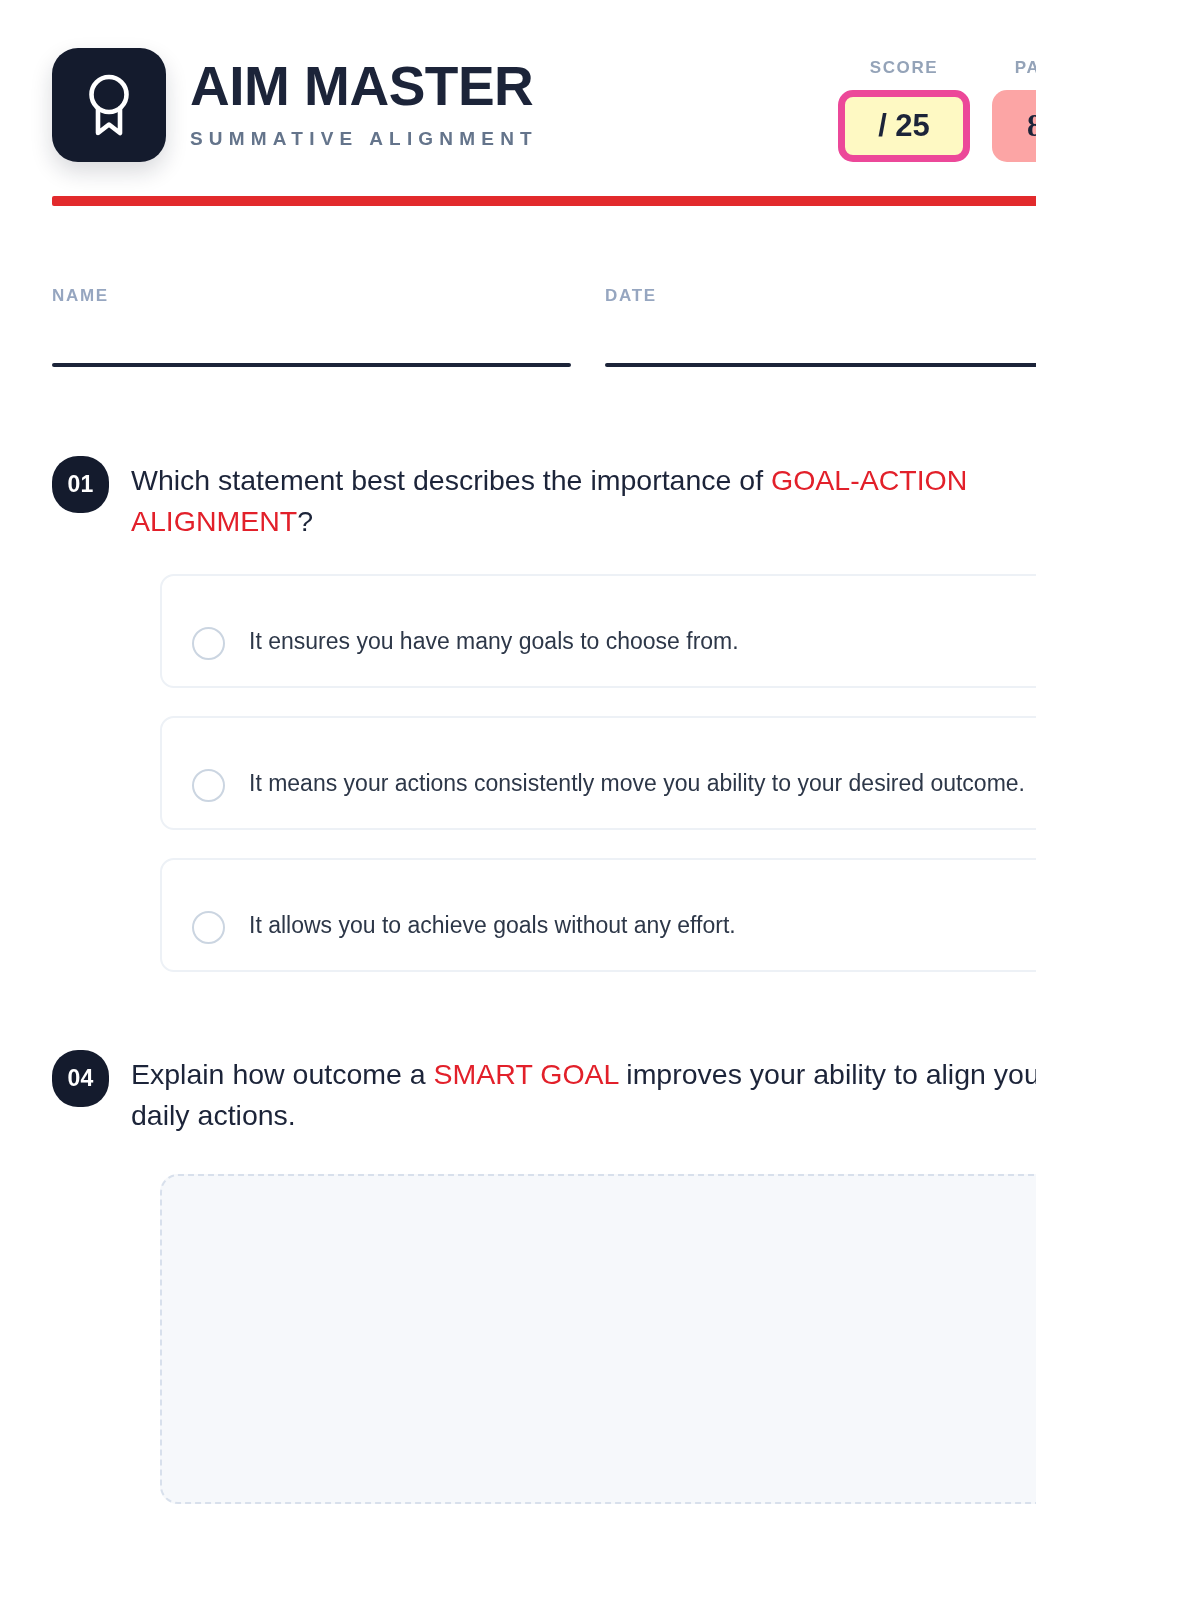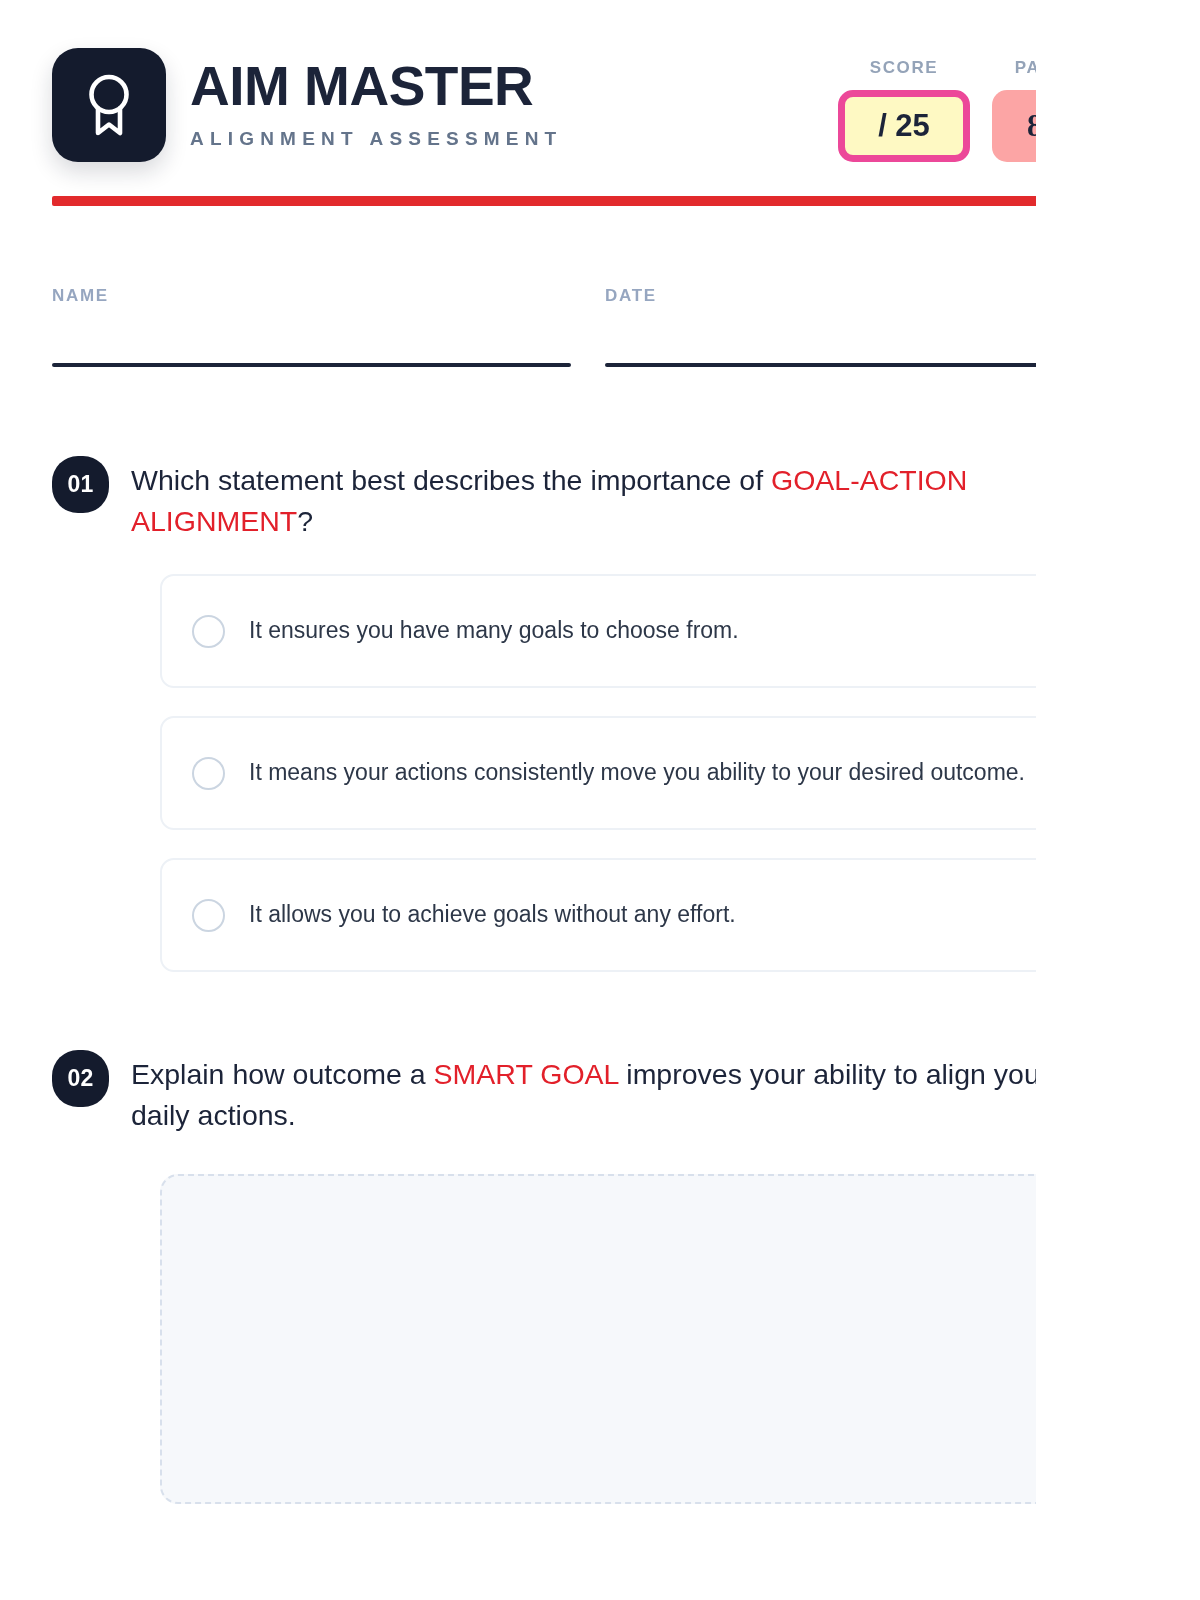--- a/index.html
+++ b/index.html
@@ -199,21 +199,21 @@
     display: flex;
     flex-direction: column;
     gap: 28px;
   }
 
   .option {
     border: 2px solid #EDF1F6;
     border-radius: 14px;
     background: #ffffff;
     display: flex;
-    align-items: center;
+    align-items: flex-end;
     gap: 24px;
     padding: 26px 30px;
     min-height: 114px;
   }
 
   .radio {
     width: 33px;
     height: 33px;
     flex: none;
     border-radius: 50%;
@@ -249,21 +249,21 @@
 
     <div class="brand">
       <div class="logo-badge">
         <svg width="54" height="66" viewBox="0 0 54 66" fill="none" stroke="#ffffff" stroke-width="4.6" stroke-linecap="round" stroke-linejoin="round">
           <circle cx="27" cy="22.5" r="17.5"></circle>
           <path d="M16 36.5 L16 61 L27 52.5 L38 61 L38 36.5"></path>
         </svg>
       </div>
       <div class="brand-text">
         <div class="brand-title">AIM MASTER</div>
-        <div class="brand-sub">ALIGNMENT ASSESSMENT</div>
+        <div class="brand-sub">SUMMATIVE ALIGNMENT</div>
       </div>
     </div>
 
     <div class="meters">
       <div class="meter">
         <div class="meter-label">SCORE</div>
         <div class="meter-box outline">/ 25</div>
       </div>
       <div class="meter">
         <div class="meter-label">PASSING</div>
@@ -309,21 +309,21 @@
           <div class="radio"></div>
           <div class="option-text">It allows you to achieve goals without any effort.</div>
         </div>
       </div>
     </div>
 
     <div class="q-gap"></div>
 
     <div class="question">
       <div class="q-head">
-        <div class="q-badge">02</div>
+        <div class="q-badge">04</div>
         <div class="q-text">
           <span>Explain how outcome a </span><span class="hl">SMART GOAL</span><span> improves your ability to align your daily actions.</span>
         </div>
       </div>
 
       <div class="answer-area"></div>
     </div>
 
   </div>
 

